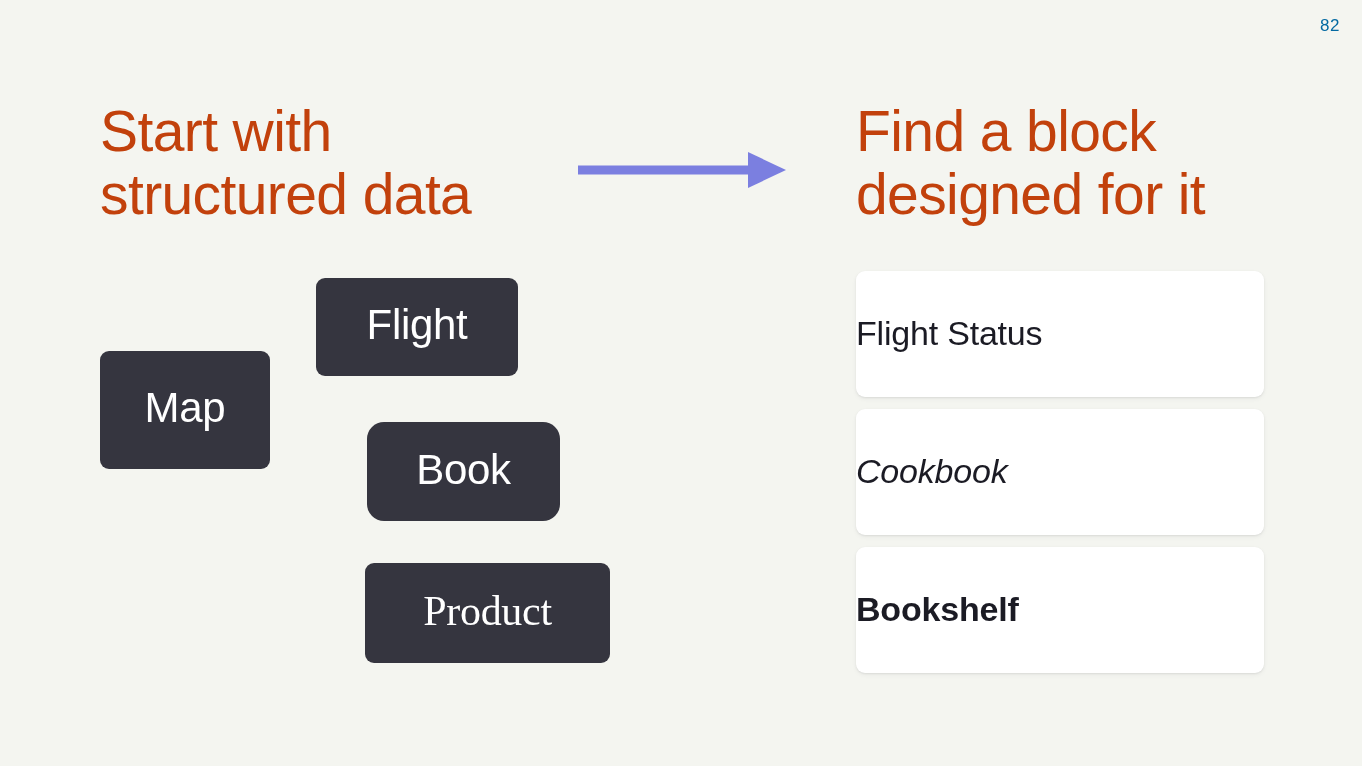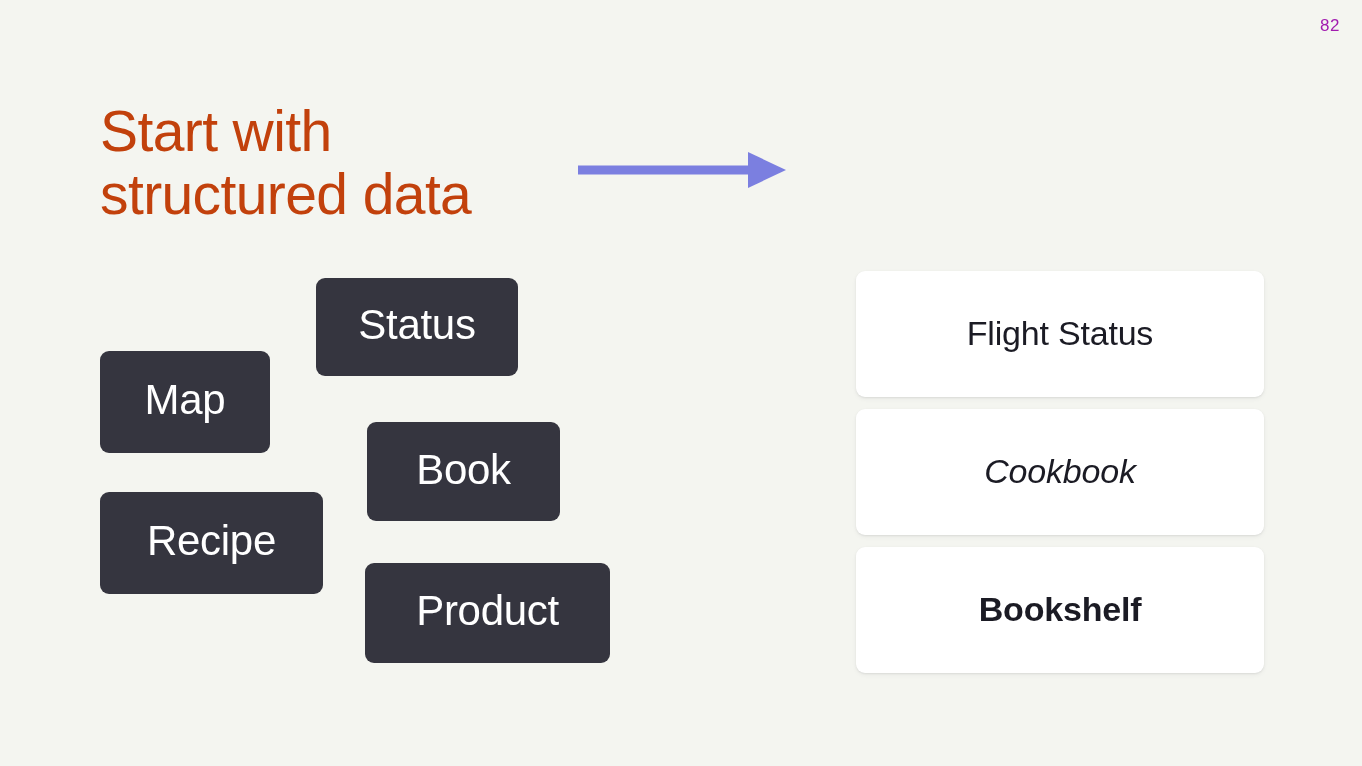--- a/index.html
+++ b/index.html
@@ -21,21 +21,21 @@
     width: 1362px;
     height: 766px;
   }
 
   
   .page-number {
     position: absolute;
     top: 17px;
     right: 22px;
     font-size: 17px;
-    color: #a21caf;
+    color: #0369a1;
     letter-spacing: 0.5px;
     line-height: 1;
   }
 
   
   .heading {
     position: absolute;
     font-size: 57px;
     line-height: 63px;
     color: #c2410c;
@@ -64,38 +64,37 @@
     display: flex;
     align-items: center;
     justify-content: center;
     font-size: 42px;
     letter-spacing: -0.3px;
     line-height: 1;
     box-sizing: border-box;
     padding-bottom: 4px;
   }
   .chip-flight  { left: 316px; top: 278px; width: 202px; height: 98px; }
-  .chip-map     { left: 100px; top: 351px; width: 170px; height: 102px; }
-  .chip-book    { left: 367px; top: 422px; width: 193px; height: 99px; }
+  .chip-map     { left: 100px; top: 351px; width: 170px; height: 118px; }
+  .chip-book    { left: 367px; top: 422px; width: 193px; height: 99px; border-radius: 17px; }
   .chip-recipe  { left: 100px; top: 492px; width: 223px; height: 102px; }
-  .chip-product { left: 365px; top: 563px; width: 245px; height: 100px; }
+  .chip-product { left: 365px; top: 563px; width: 245px; height: 100px; font-family: Liberation Serif, serif; }
 
   
   .card {
     position: absolute;
     left: 856px;
     width: 408px;
     height: 126px;
     background: #ffffff;
     border-radius: 9px;
     box-shadow: 0 1px 2px rgba(60, 60, 70, 0.10),
                 0 2px 5px rgba(60, 60, 70, 0.05);
     display: flex;
     align-items: center;
-    justify-content: center;
     color: #1b1b24;
     font-size: 34px;
     letter-spacing: -0.2px;
     line-height: 1;
     box-sizing: border-box;
     padding-bottom: 3px;
   }
   .card-1 { top: 271px; }
   .card-2 { top: 409px; font-style: italic; }
   .card-3 { top: 547px; font-weight: bold; }
@@ -104,44 +103,43 @@
 <body>
 
 <div class="slide">
 
   <div class="page-number">82</div>
 
   <div class="heading heading-left">Start with
 structured data</div>
 
   <div class="chip chip-flight">
-    <span>Status</span>
+    <span>Flight</span>
   </div>
 
   <div class="chip chip-map">
     <span>Map</span>
   </div>
 
   <div class="chip chip-book">
     <span>Book</span>
   </div>
 
-  <div class="chip chip-recipe">
-    <span>Recipe</span>
-  </div>
 
   <div class="chip chip-product">
     <span>Product</span>
   </div>
 
   <svg class="arrow" viewBox="0 0 216 44">
     <rect x="4" y="17.5" width="172" height="9" fill="#7b7fe0"></rect>
     <polygon points="174,4 212,22 174,40" fill="#7b7fe0"></polygon>
   </svg>
 
+  <div class="heading heading-right">Find a block
+designed for it</div>
 
   <div class="card card-1">
     <span>Flight Status</span>
   </div>
 
   <div class="card card-2">
     <span>Cookbook</span>
   </div>
 
   <div class="card card-3">

